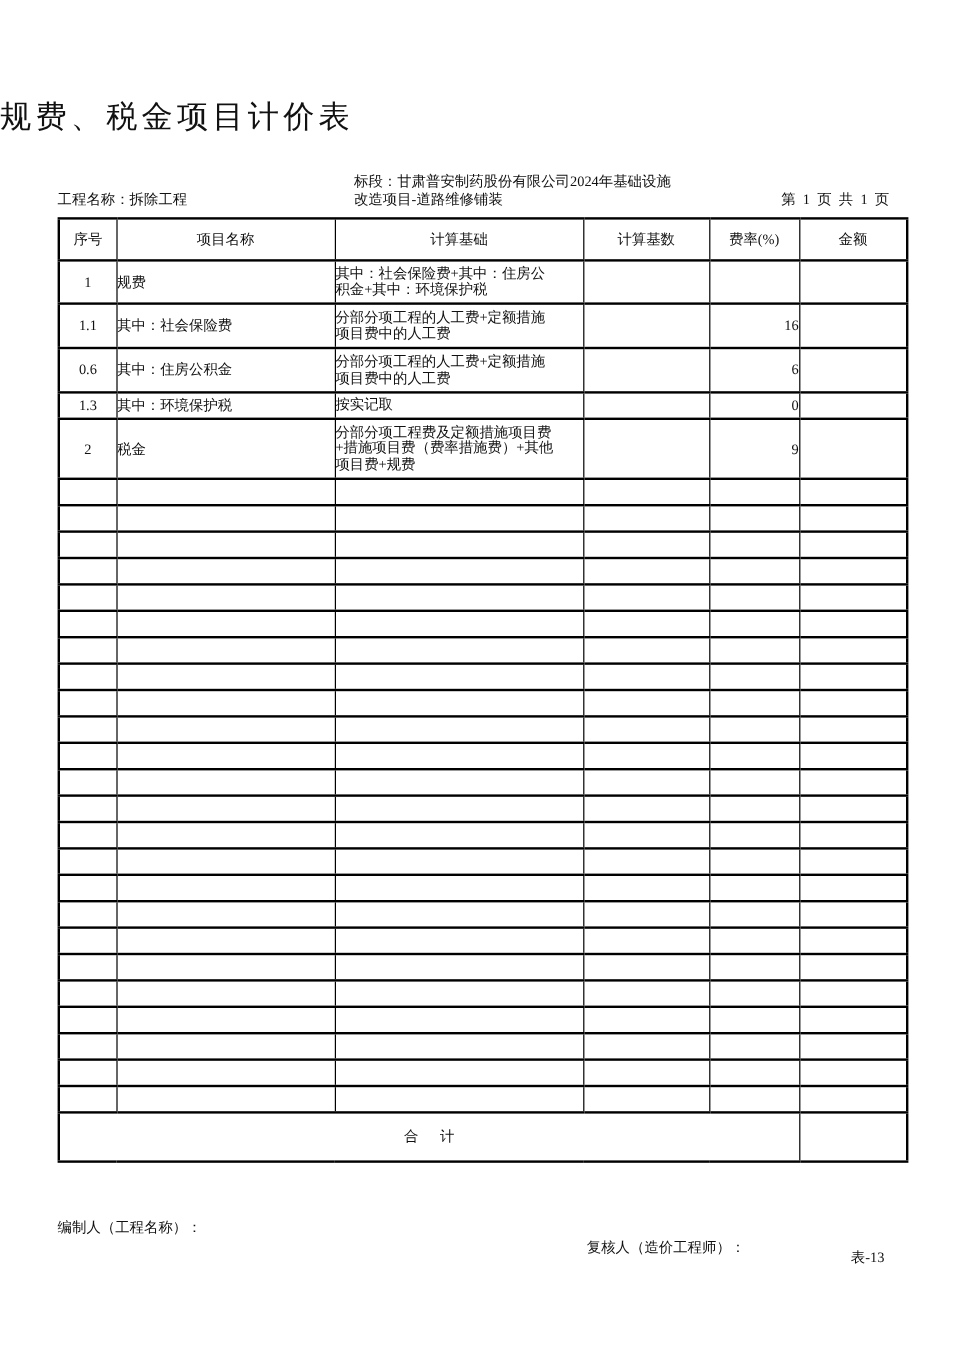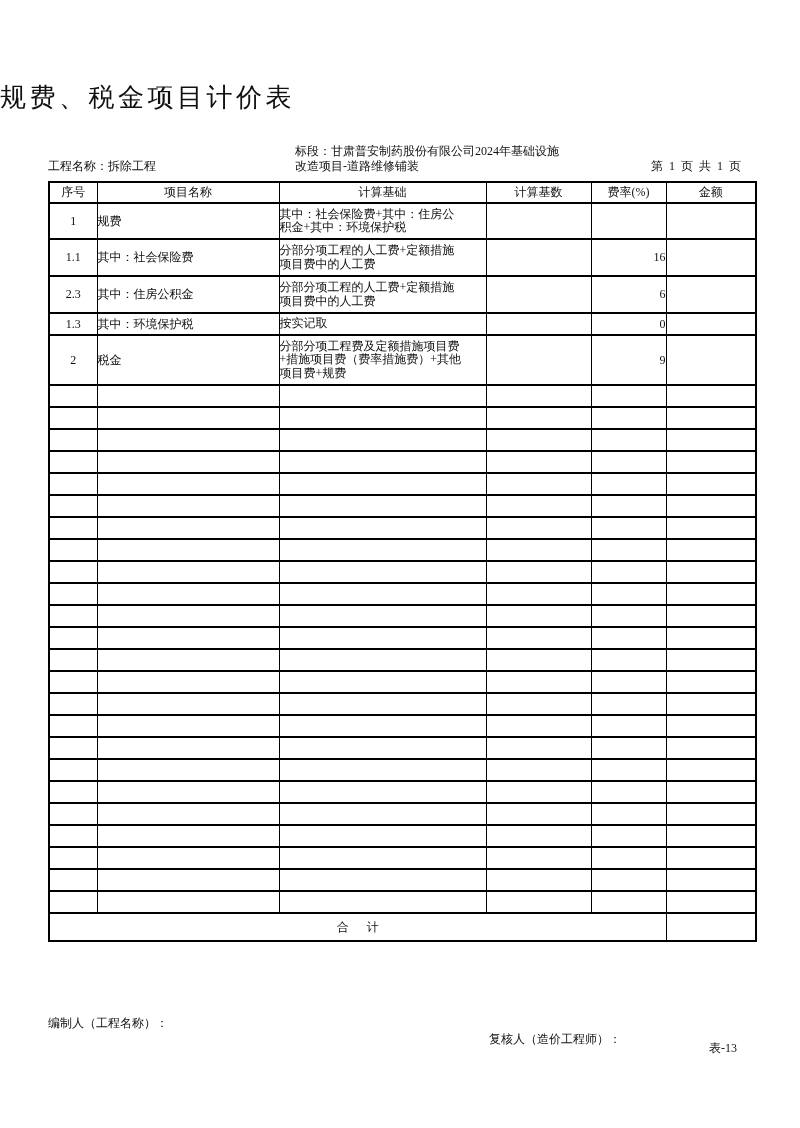--- a/index.html
+++ b/index.html
@@ -37,28 +37,28 @@
   table.main td, table.main th{
     border:1px solid #000;
     border-top:2px solid #000;
     border-bottom:2px solid #000;
     overflow:hidden;
     vertical-align:middle;
     font-weight:normal;
     padding:0;
   }
   table.main{border:2px solid #000;}
-  tr.hdr{height:21px;}
+  tr.hdr{height:35px;}
   tr.r0{height:36px;}
   tr.r1{height:37px;}
   tr.r2{height:37px;}
   tr.r3{height:22px;}
   tr.r4{height:50px;}
   tr.empty-row{height:22px;}
-  tr.total-row{height:28px;}
+  tr.total-row{height:41px;}
   th.col-h{text-align:center;}
   td.no{text-align:center;}
   td.name{text-align:left;padding:0 4px;}
   td.basis{text-align:left;padding:0 4px;white-space:pre-line;line-height:13.5px;}
   td.rate{text-align:right;padding-right:3px;}
   td.total-label{text-align:center;white-space:pre;}
   .footer-line{position:absolute;left:48px;top:1015px;width:707px;font-size:12px;height:16px;}
   .preparer{position:absolute;left:0;top:0;white-space:pre;}
   .reviewer{position:absolute;left:441px;top:16px;white-space:pre;}
   .table-code{position:absolute;left:709px;top:1040px;font-size:12px;white-space:pre;}
@@ -109,21 +109,21 @@
       <tr class="r1">
         <td class="no">1.1</td>
         <td class="name">其中：社会保险费</td>
         <td class="basis">分部分项工程的人工费+定额措施
 项目费中的人工费</td>
         <td class="base"></td>
         <td class="rate">16</td>
         <td class="amount"></td>
       </tr>
       <tr class="r2">
-        <td class="no">2.3</td>
+        <td class="no">0.6</td>
         <td class="name">其中：住房公积金</td>
         <td class="basis">分部分项工程的人工费+定额措施
 项目费中的人工费</td>
         <td class="base"></td>
         <td class="rate">6</td>
         <td class="amount"></td>
       </tr>
       <tr class="r3">
         <td class="no">1.3</td>
         <td class="name">其中：环境保护税</td>

